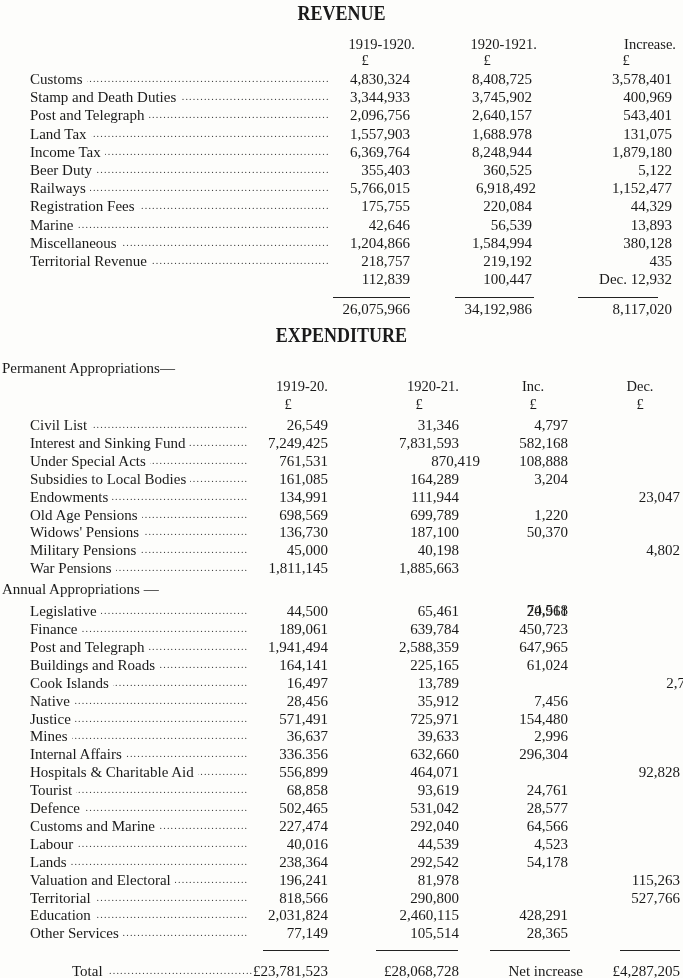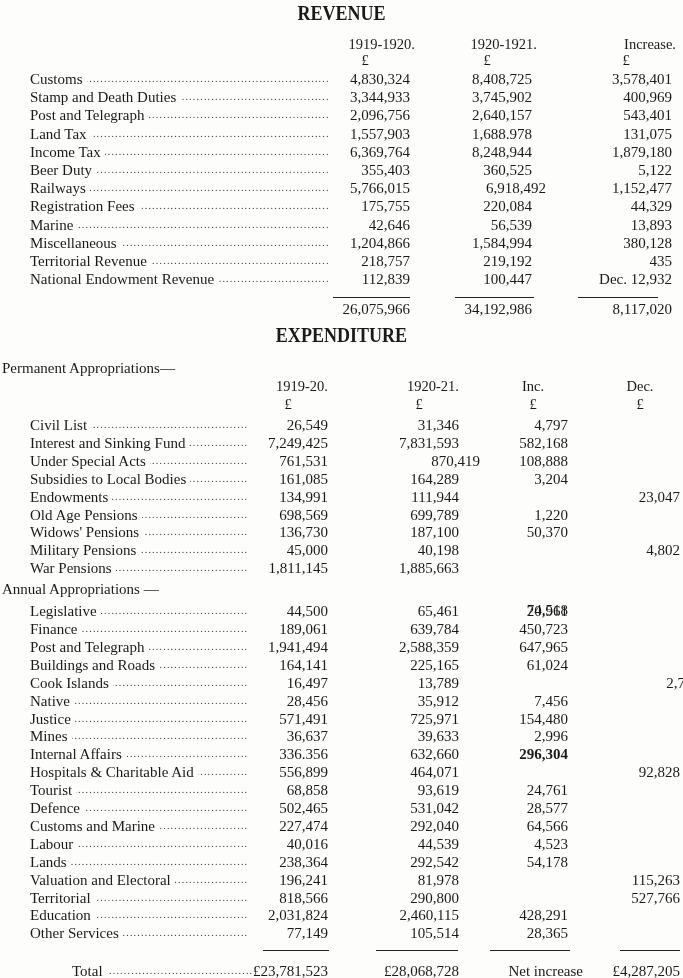--- a/index.html
+++ b/index.html
@@ -70,21 +70,21 @@
       </div>
       <div class="row" style="top:161px;">
         <div class="dotwrap" style="left:30px;width:300px;"><span class="fill">................................................................................................................................................................</span><span class="t">Beer Duty</span></div>
         <div class="num" style="left:300px;width:110px;">355,403</div>
         <div class="num" style="left:420px;width:112px;">360,525</div>
         <div class="num" style="left:540px;width:132px;">5,122</div>
       </div>
       <div class="row" style="top:179.2px;">
         <div class="dotwrap" style="left:30px;width:300px;"><span class="fill">................................................................................................................................................................</span><span class="t">Railways</span></div>
         <div class="num" style="left:300px;width:110px;">5,766,015</div>
-        <div class="num" style="left:434px;width:112px;">6,918,492</div>
+        <div class="num" style="left:424px;width:112px;">6,918,492</div>
         <div class="num" style="left:540px;width:132px;">1,152,477</div>
       </div>
       <div class="row" style="top:197.39999999999998px;">
         <div class="dotwrap" style="left:30px;width:300px;"><span class="fill">................................................................................................................................................................</span><span class="t">Registration Fees</span></div>
         <div class="num" style="left:300px;width:110px;">175,755</div>
         <div class="num" style="left:420px;width:112px;">220,084</div>
         <div class="num" style="left:540px;width:132px;">44,329</div>
       </div>
       <div class="row" style="top:215.59999999999997px;">
         <div class="dotwrap" style="left:30px;width:300px;"><span class="fill">................................................................................................................................................................</span><span class="t">Marine</span></div>
@@ -98,21 +98,21 @@
         <div class="num" style="left:420px;width:112px;">1,584,994</div>
         <div class="num" style="left:540px;width:132px;">380,128</div>
       </div>
       <div class="row" style="top:251.99999999999994px;">
         <div class="dotwrap" style="left:30px;width:300px;"><span class="fill">................................................................................................................................................................</span><span class="t">Territorial Revenue</span></div>
         <div class="num" style="left:300px;width:110px;">218,757</div>
         <div class="num" style="left:420px;width:112px;">219,192</div>
         <div class="num" style="left:540px;width:132px;">435</div>
       </div>
       <div class="row" style="top:270.19999999999993px;">
-        <div class="dotwrap" style="left:30px;width:300px;"><span class="fill">................................................................................................................................................................</span><span class="t">National Endowment Revenue</span></div>
+        <div class="dotwrap" style="left:30px;width:300px;"><span class="fill">................................................................................................................................................................</span></div>
         <div class="num" style="left:300px;width:110px;">112,839</div>
         <div class="num" style="left:420px;width:112px;">100,447</div>
         <div class="num" style="left:540px;width:132px;">Dec. 12,932</div>
       </div>
       <div class="rule" style="top:297.3999999999999px;left:333px;width:77px;"></div>
       <div class="rule" style="top:297.3999999999999px;left:455px;width:79px;"></div>
       <div class="rule" style="top:297.3999999999999px;left:578px;width:80px;"></div>
       <div class="row" style="top:300px;padding-left:28px;">
         <div class="num" style="left:300px;width:110px;">26,075,966</div>
         <div class="num" style="left:420px;width:112px;">34,192,986</div>
@@ -247,21 +247,21 @@
         <div class="dotwrap" style="left:30px;width:218px;"><span class="fill">................................................................................................................................................................</span><span class="t">Mines</span></div>
         <div class="num" style="left:228px;width:100px;">36,637</div>
         <div class="num" style="left:359px;width:100px;">39,633</div>
         <div class="num" style="left:470px;width:98px;">2,996</div>
         <div class="num" style="left:580px;width:100px;"></div>
       </div>
       <div class="row" style="top:745.2999999999996px;">
         <div class="dotwrap" style="left:30px;width:218px;"><span class="fill">................................................................................................................................................................</span><span class="t">Internal Affairs</span></div>
         <div class="num" style="left:228px;width:100px;">336.356</div>
         <div class="num" style="left:359px;width:100px;">632,660</div>
-        <div class="num" style="left:470px;width:98px;font-weight:bold;">296,304</div>
+        <div class="num" style="left:470px;width:98px;">296,304</div>
         <div class="num" style="left:580px;width:100px;"></div>
       </div>
       <div class="row" style="top:763.1999999999996px;">
         <div class="dotwrap" style="left:30px;width:218px;"><span class="fill">................................................................................................................................................................</span><span class="t">Hospitals &amp; Charitable Aid</span></div>
         <div class="num" style="left:228px;width:100px;">556,899</div>
         <div class="num" style="left:359px;width:100px;">464,071</div>
         <div class="num" style="left:470px;width:98px;"></div>
         <div class="num" style="left:580px;width:100px;">92,828</div>
       </div>
       <div class="row" style="top:781.0999999999996px;">

